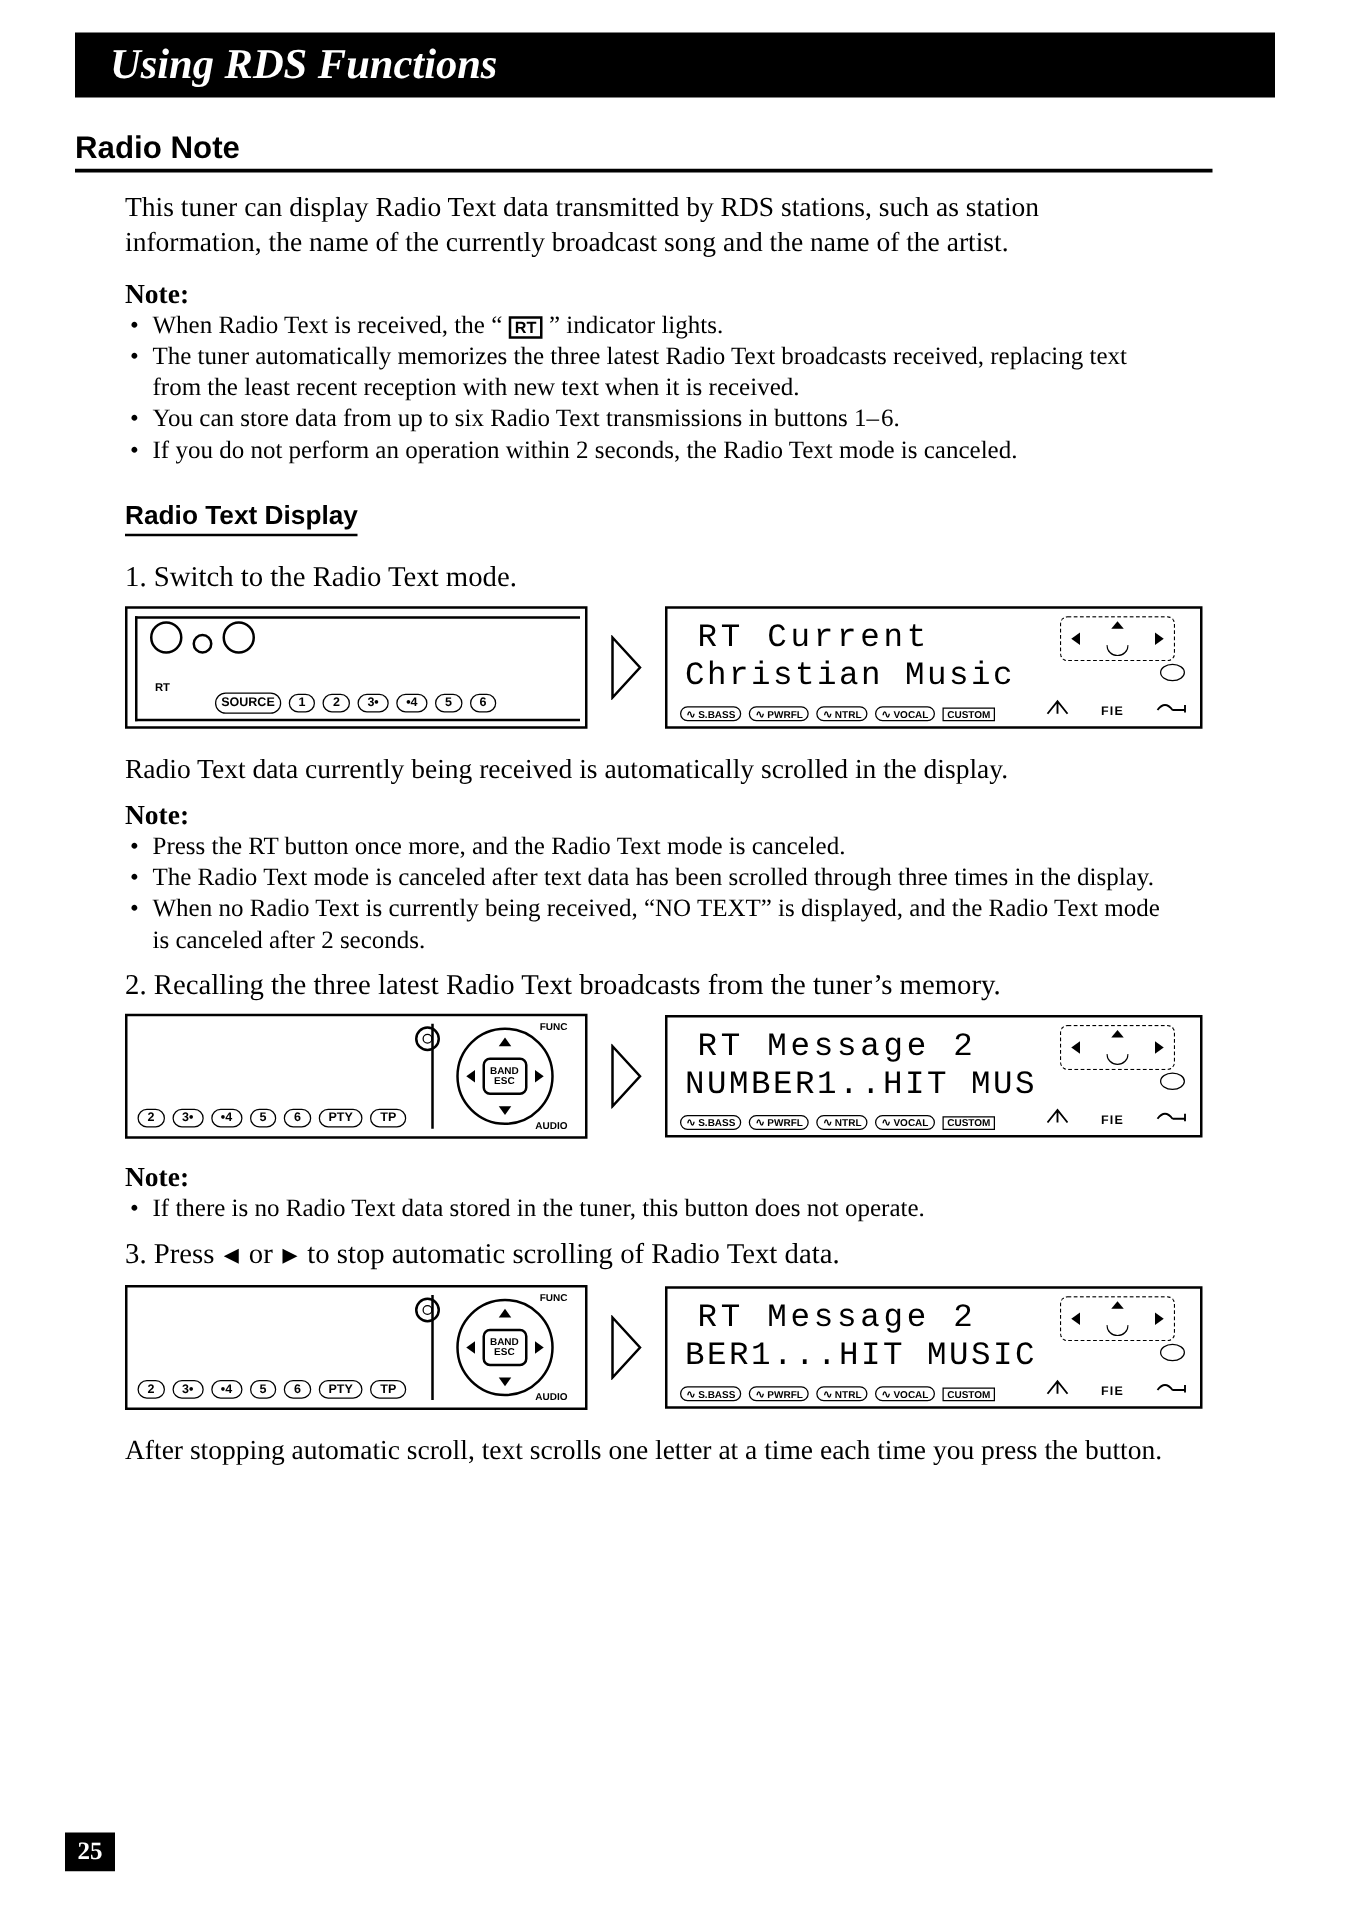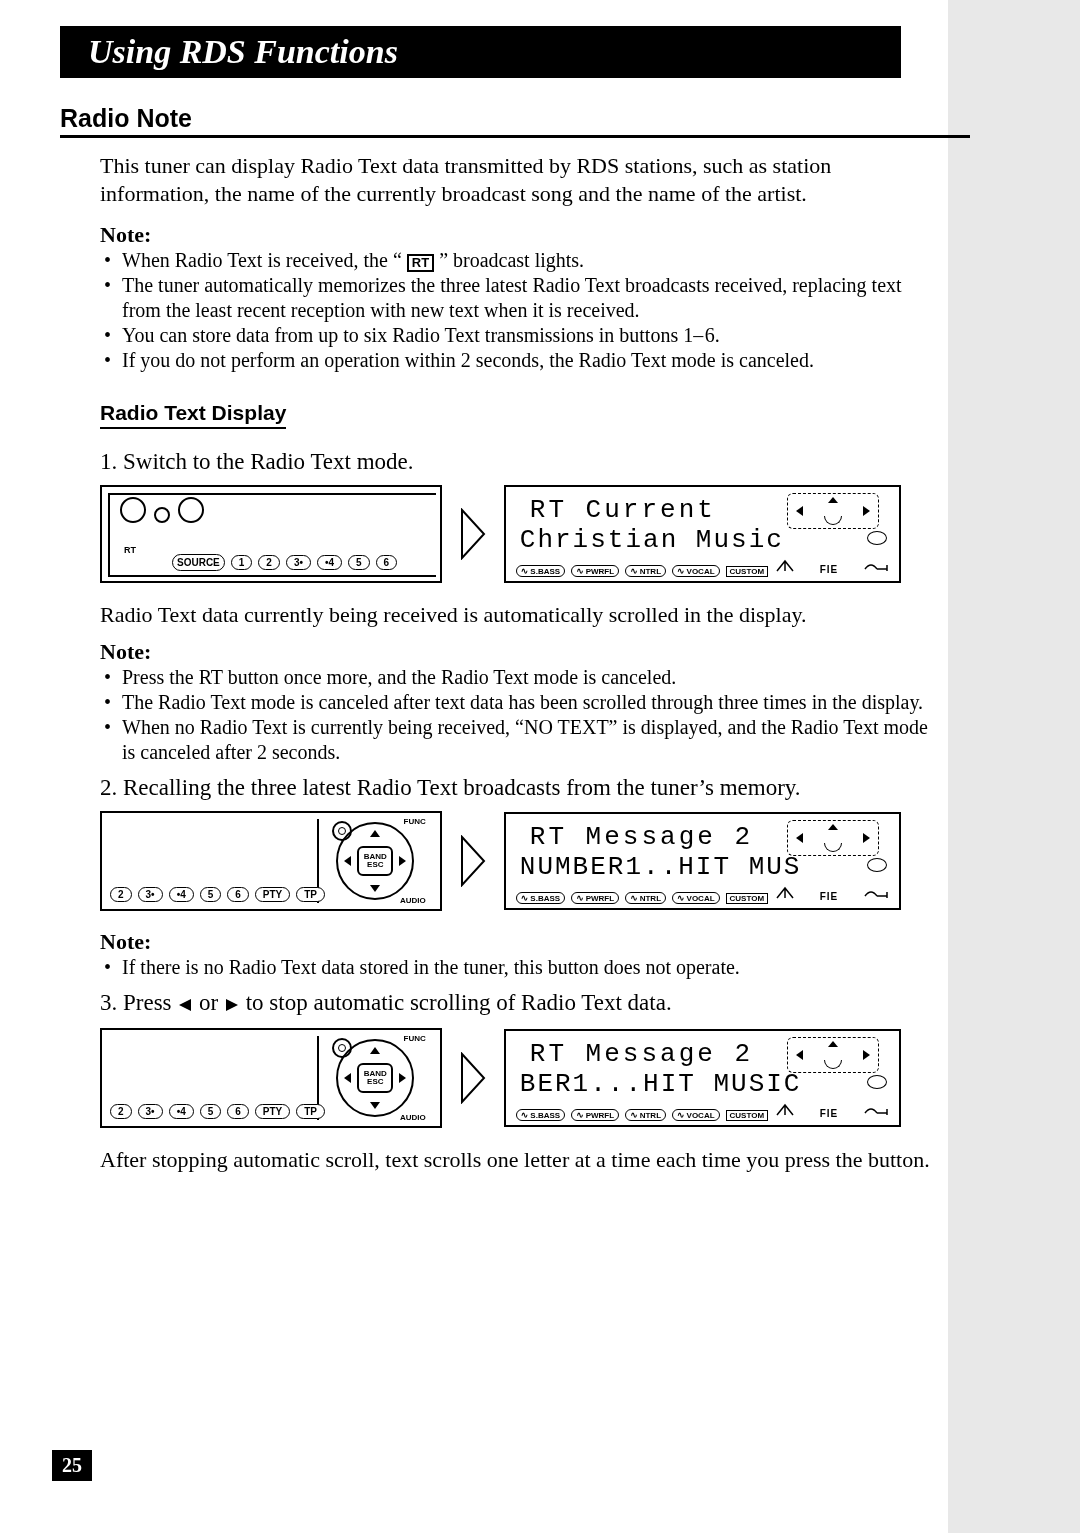--- a/index.html
+++ b/index.html
@@ -1,17 +1,17 @@
 <!DOCTYPE html>
 <html><head>
 <meta charset="utf-8">
 <style>
   * { box-sizing: border-box; margin: 0; padding: 0; }
   html, body { width: 1080px; background: #e8e8e8; font-family: "Times New Roman", serif; color: #000; }
-  .page { width: 948px; height: 1533px; background: #fff; position: relative; padding: 26px 47px 60px 60px; }
+  .page { width: 1080px; height: 1533px; background: #fff; position: relative; padding: 26px 60px 60px 60px; }
   .title-bar { background: #000; height: 52px; display: flex; align-items: center; padding-left: 28px; margin-bottom: 26px; }
   .title-bar span { color: #fff; font-style: italic; font-weight: bold; font-size: 34px; font-family: "Times New Roman", serif; }
   .section-title { font-family: Arial, Helvetica, sans-serif; font-weight: bold; font-size: 25px; border-bottom: 3px solid #000; padding-bottom: 2px; margin: 0 0 14px 0; width: 910px; }
   .body-text { font-size: 22px; line-height: 1.28; margin-left: 40px; margin-right: 20px; width: 830px; }
   .intro { margin-bottom: 14px; }
   .note-label { font-weight: bold; font-size: 22px; margin-left: 40px; margin-top: 10px; }
   ul.notes { list-style: none; margin-left: 40px; width: 830px; font-size: 20px; line-height: 1.25; }
   ul.notes li { position: relative; padding-left: 22px; }
   ul.notes li::before { content: "•"; position: absolute; left: 4px; top: 0; }
   .inline-icon { display: inline-block; border: 2px solid #000; padding: 0 3px; font-family: Arial, sans-serif; font-size: 13px; font-weight: bold; line-height: 14px; vertical-align: middle; }
@@ -64,41 +64,41 @@
   .lcd-dpad .l { position:absolute; left:8px; top:50%; transform:translateY(-50%); width:0;height:0; border-top:5px solid transparent; border-bottom:5px solid transparent; border-right:7px solid #000; }
   .lcd-dpad .r { position:absolute; right:8px; top:50%; transform:translateY(-50%); width:0;height:0; border-top:5px solid transparent; border-bottom:5px solid transparent; border-left:7px solid #000; }
   .lcd-disc { position:absolute; right:6px; top:38px; width:20px; height:14px; border:1.5px solid #000; border-radius:50%; }
   .lcd-btm { position:absolute; bottom:0; left:0; right:4px; display:flex; justify-content:space-between; align-items:flex-end; font-family:Arial,sans-serif; font-size:10px; font-weight:bold; }
   .lcd-btm .ant { width:20px; height:16px; position:relative; }
   .lcd-btm .ant::before { content:""; position:absolute; left:0; bottom:0; width:0;height:0; border-left:9px solid transparent; border-right:9px solid transparent; border-bottom:12px solid #000; opacity:0; }
   .lcd-btm .ant svg { display:block; }
   .lcd-btm .fie { letter-spacing:1px; }
   .lcd-btm .usb { width:26px; }
 
-  .page-num { position:absolute; left:52px; bottom:52px; background:#000; color:#fff; font-family:"Times New Roman",serif; font-weight:bold; font-size:20px; padding:4px 10px; }
+  .page-num { position:absolute; left:52px; bottom:36px; background:#000; color:#fff; font-family:"Times New Roman",serif; font-weight:bold; font-size:20px; padding:4px 10px; }
 </style>
 </head>
 <body>
 
 <div class="page">
 
   <div class="title-bar">
     <span>Using RDS Functions</span>
   </div>
 
   <div class="section-title">Radio Note</div>
 
   <p class="body-text intro">This tuner can display Radio Text data transmitted by RDS stations, such as station information, the name of the currently broadcast song and the name of the artist.</p>
 
   <div class="note-label">Note:</div>
   <ul class="notes">
     <li>
       <span>When Radio Text is received, the “</span>
       <span class="inline-icon">RT</span>
-      <span>” broadcast lights.</span>
+      <span>” indicator lights.</span>
     </li>
     <li>The tuner automatically memorizes the three latest Radio Text broadcasts received, replacing text from the least recent reception with new text when it is received.</li>
     <li>You can store data from up to six Radio Text transmissions in buttons 1– 6.</li>
     <li>If you do not perform an operation within 2 seconds, the Radio Text mode is canceled.</li>
   </ul>
 
   <div class="sub-section">Radio Text Display</div>
 
   
   <div class="step-heading">

